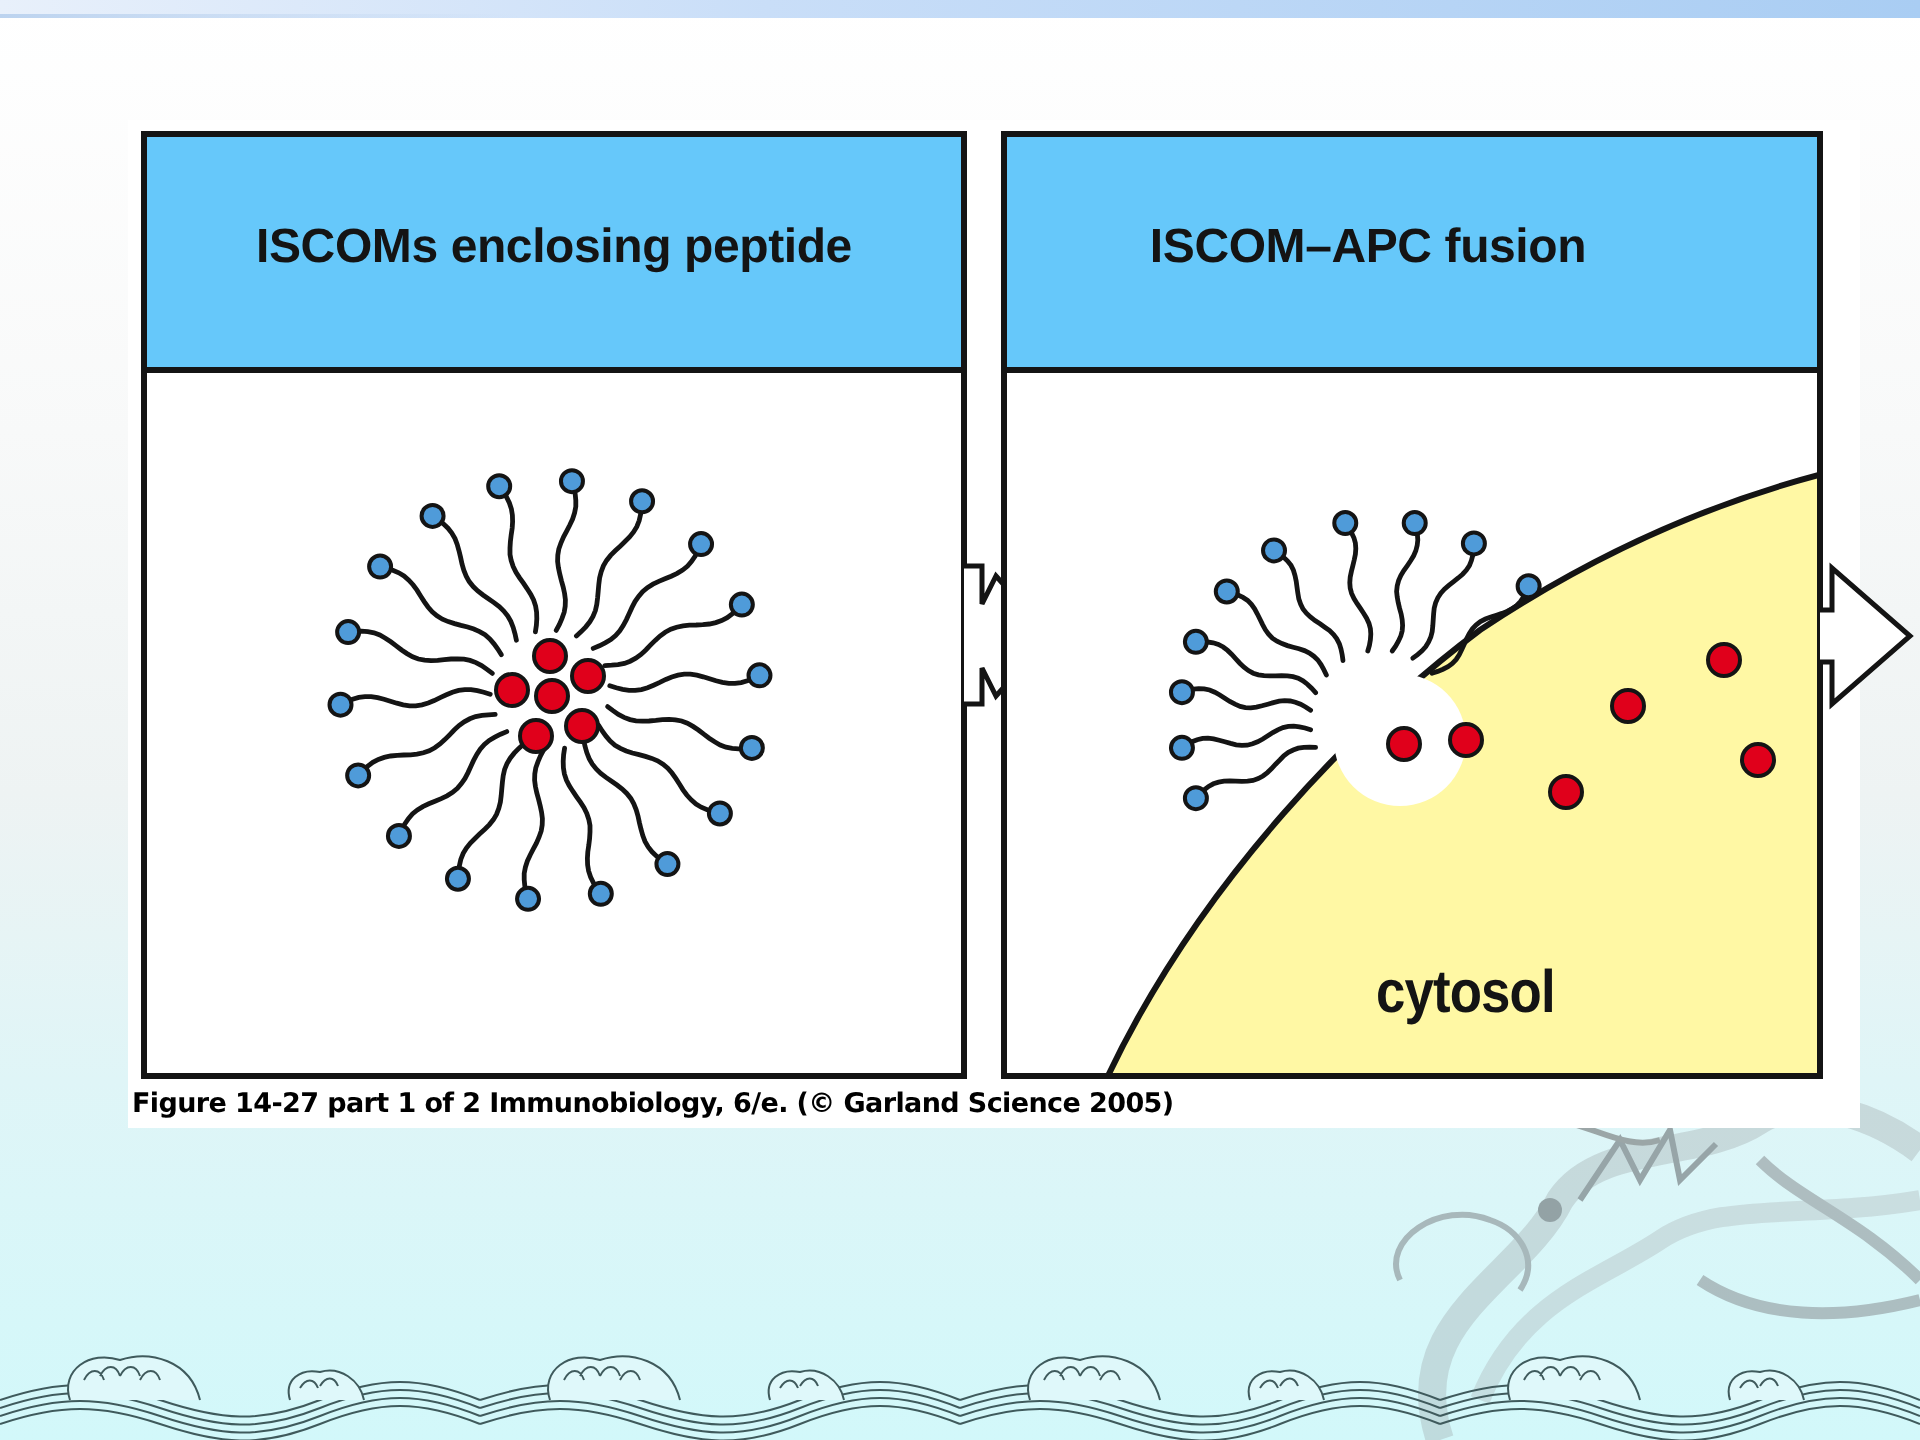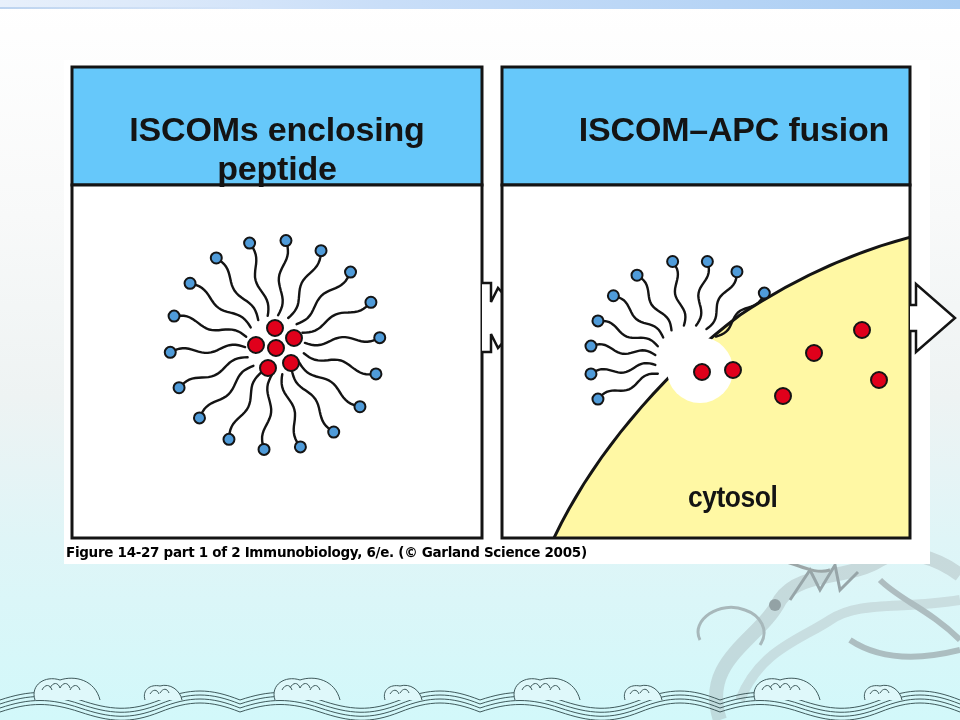--- a/index.html
+++ b/index.html
@@ -19,21 +19,21 @@
   .figure-sheet {
     position: absolute; left: 64px; top: 60px; width: 866px; height: 504px;
     background: #ffffff;
   }
   svg.main { position: absolute; left: 0; top: 0; }
   .caption {
     position: absolute; left: 66px; top: 544px; font-size: 13.5px; font-weight: bold;
     color: #000000; font-family: "DejaVu Sans", sans-serif; letter-spacing: -0.3px;
   }
   .panel-title {
-    position: absolute; font-weight: bold; font-size: 34px; color: #141414;
+    position: absolute; font-weight: bold; font-size: 24px; color: #141414;
     text-align: center; letter-spacing: -0.2px;
   }
   .cytosol-label {
     position: absolute; left: 688px; top: 480px; font-weight: bold; font-size: 30px;
     color: #141414; letter-spacing: -0.5px; transform: scaleX(0.88); transform-origin: left top;
   }
 </style>
 </head>
 <body>
 
@@ -222,15 +222,15 @@
         <circle cx="862" cy="330" r="8" fill="#e0001b" stroke="#141414" stroke-width="2"></circle>
         <circle cx="783" cy="396" r="8" fill="#e0001b" stroke="#141414" stroke-width="2"></circle>
         <circle cx="879" cy="380" r="8" fill="#e0001b" stroke="#141414" stroke-width="2"></circle>
       </g>
   </g>
 
   <path d="M910 305 L916 305 L916 284 L955 318 L916 352 L916 331 L910 331" fill="#ffffff" stroke="#141414" stroke-width="2.5"></path>
 </svg>
 
 <div class="panel-title" style="left:72px; top:110px; width:410px;">ISCOMs enclosing peptide</div>
-<div class="panel-title" style="left:530px; top:110px; width:408px;">ISCOM–APC fusion</div>
+<div class="panel-title" style="left:480px; top:110px; width:408px;">ISCOM–APC fusion</div>
 <div class="cytosol-label">cytosol</div>
 <div class="caption">Figure 14-27 part 1 of 2  Immunobiology, 6/e. (© Garland Science 2005)</div>
 
 </body></html>

